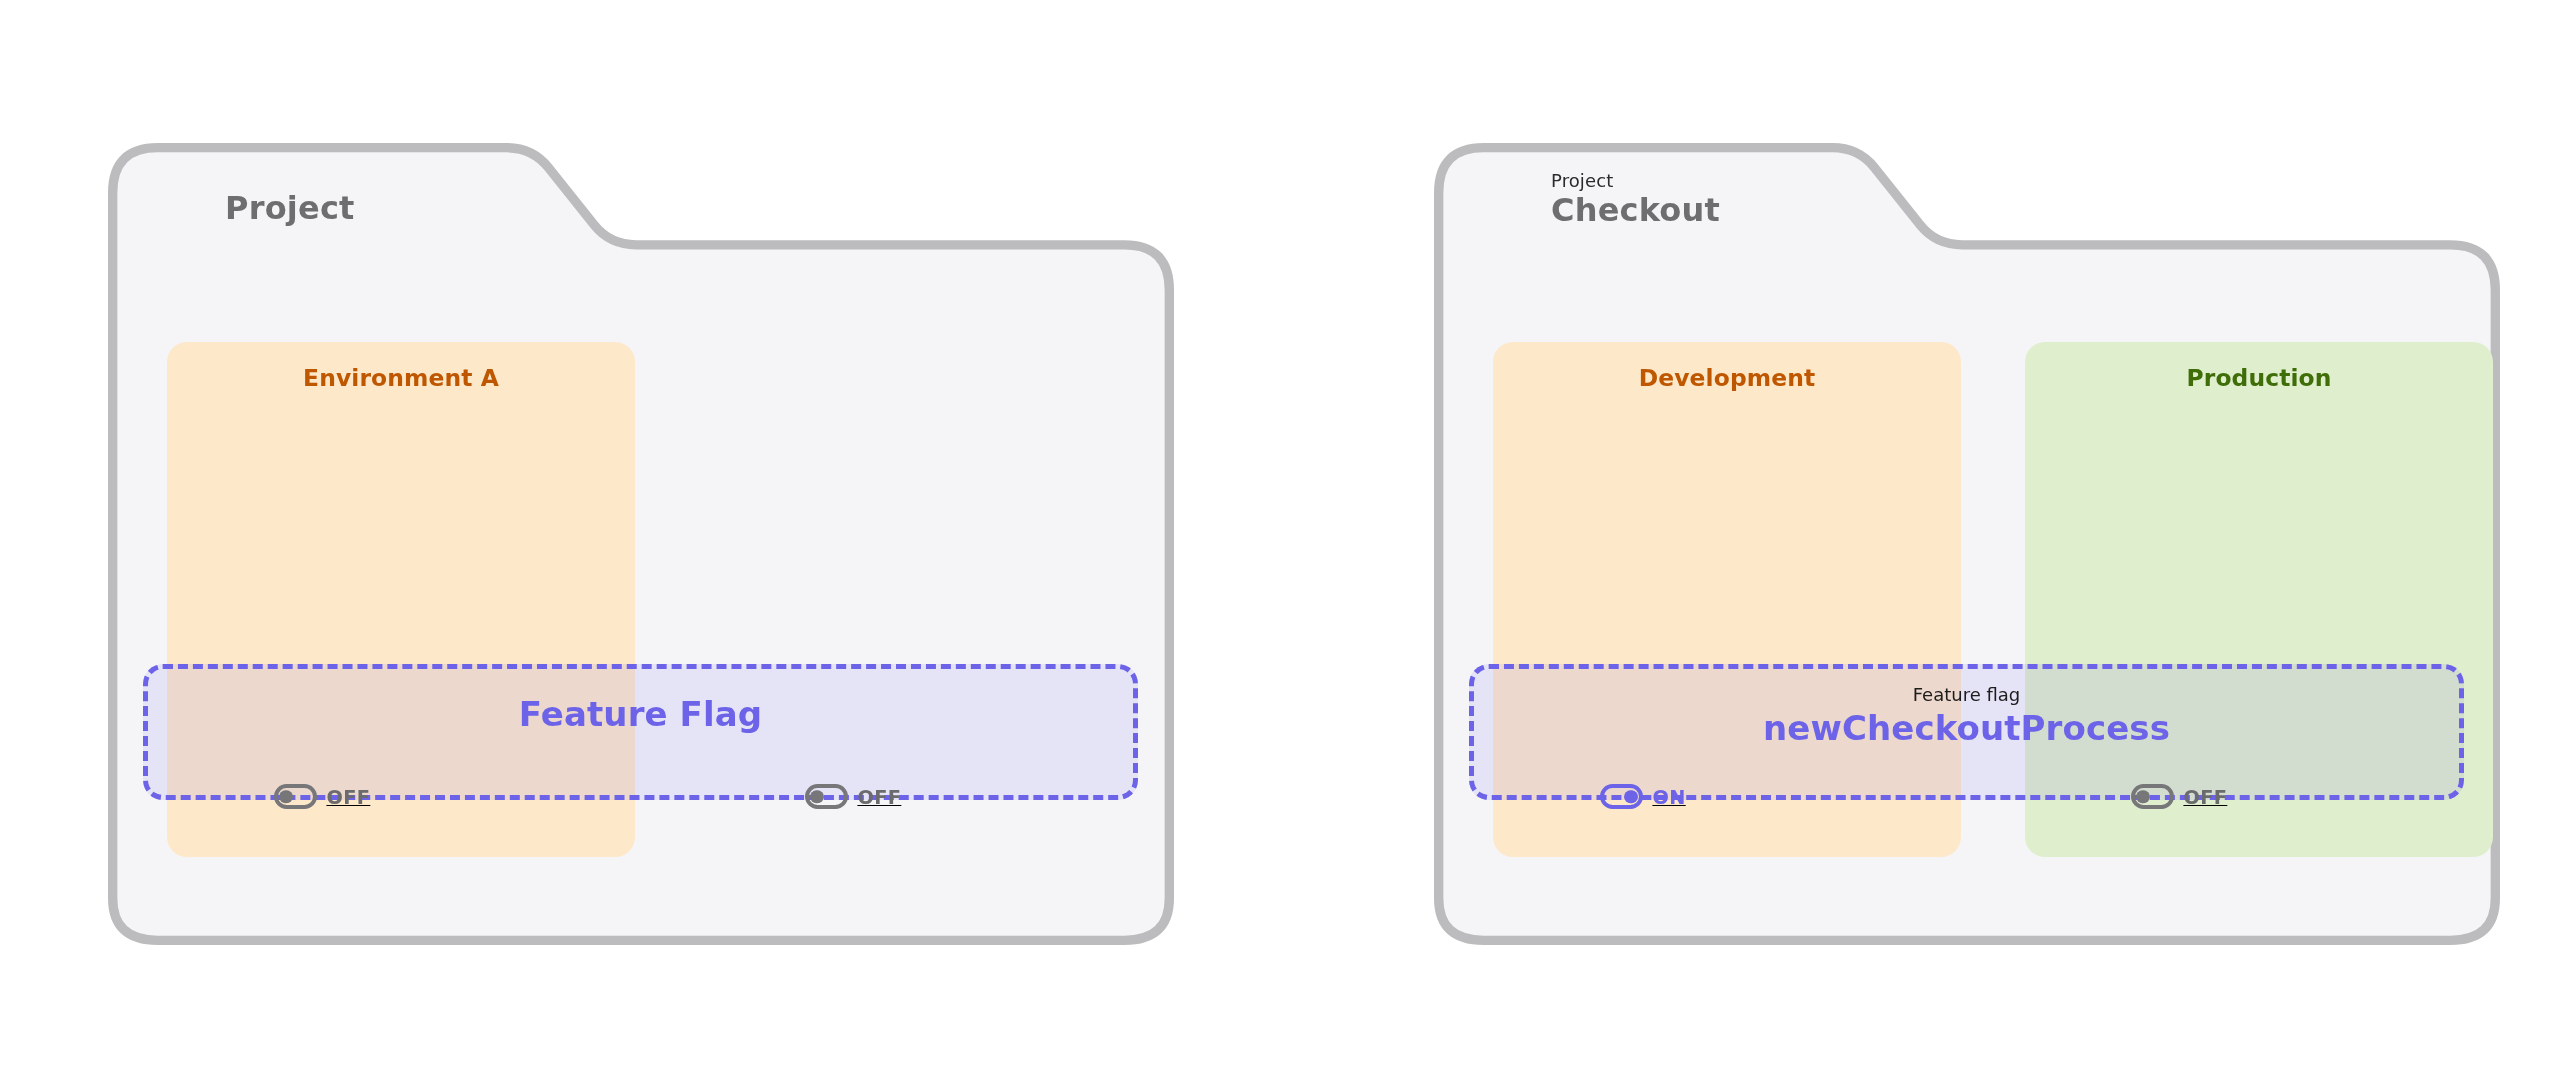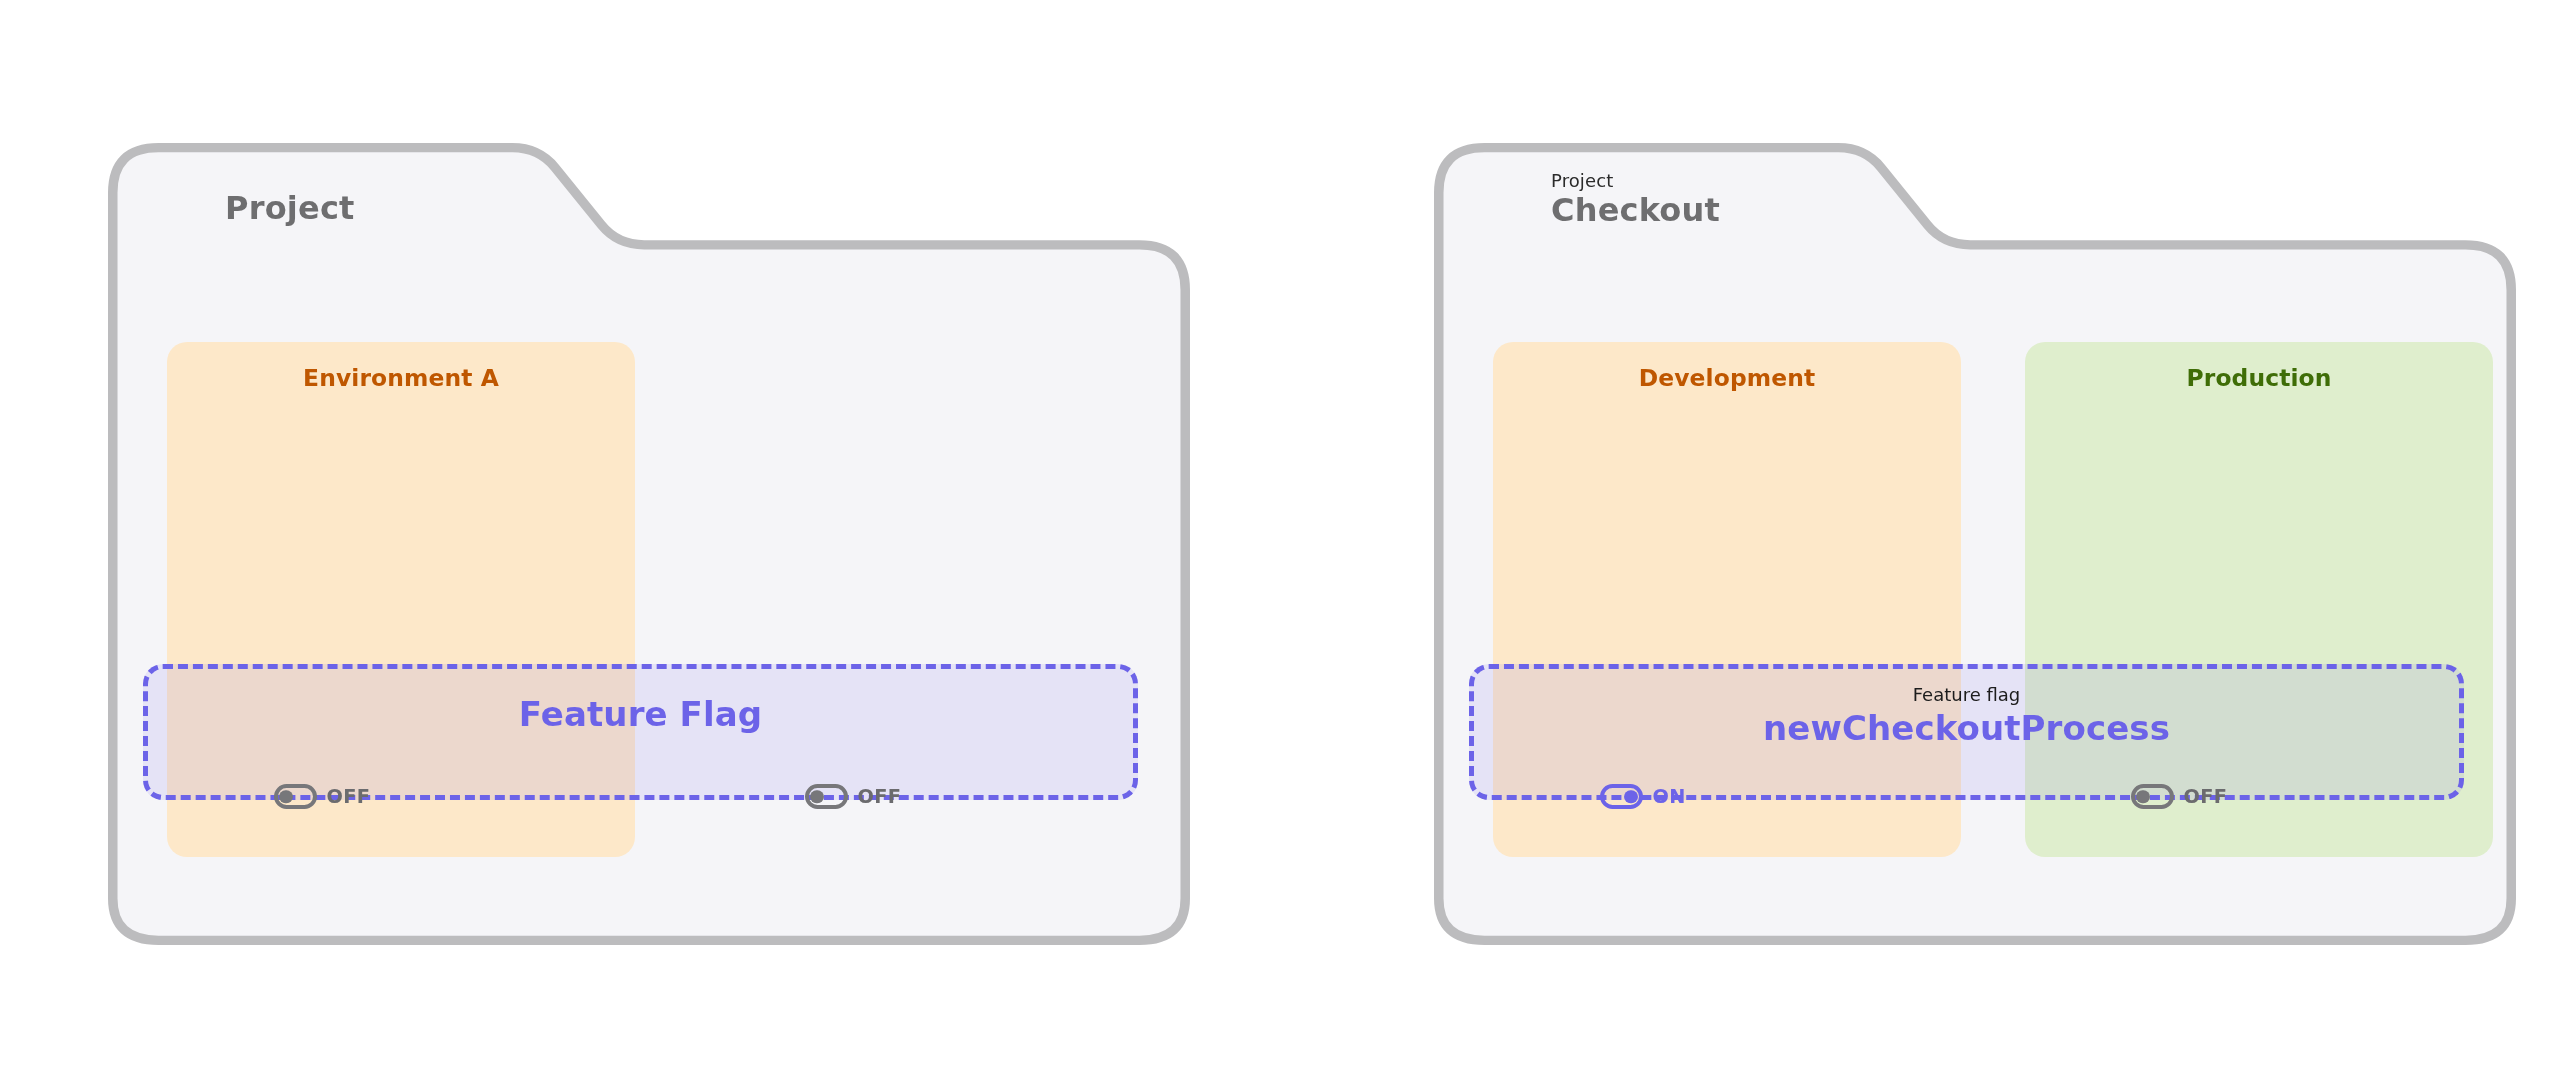--- a/index.html
+++ b/index.html
@@ -19,21 +19,20 @@
     position: absolute;
     inset: 0;
   }
 
   
   .folder {
     position: absolute;
     top: 143px;
     width: 1066px;
     height: 802px;
-    padding-left: 16px;
   }
   .folder-left  { left: 108px; }
   .folder-right { left: 1434px; }
 
   .folder-shape {
     position: absolute;
     inset: 0;
   }
   .folder-shape svg {
     display: block;
@@ -129,23 +128,24 @@
     letter-spacing: 0.1px;
     white-space: nowrap;
   }
   .flag-title.with-kicker { top: 39px; }
   .flag-title.no-kicker   { top: 24.6px; }
 
   
   .toggle-wrap {
     position: absolute;
     display: flex;
-    align-items: center;
+    align-items: flex-end;
     gap: 9.4px;
     z-index: 6;
+    text-decoration: underline;
   }
   .toggle-dev  { left: 126px; }
   .toggle-prod { left: 657px; }
   .toggle-row-y { top: 115px; }
 
   .switch {
     position: relative;
     width: 43px;
     height: 25px;
     border-radius: 13px;

